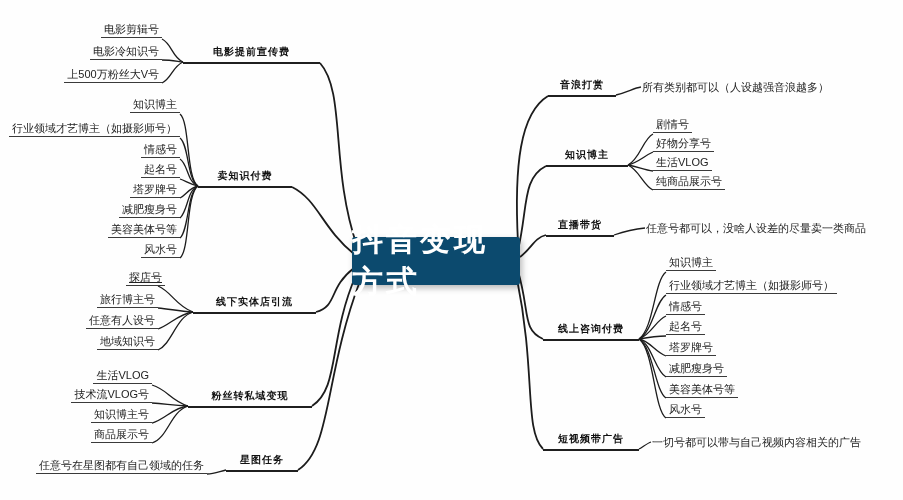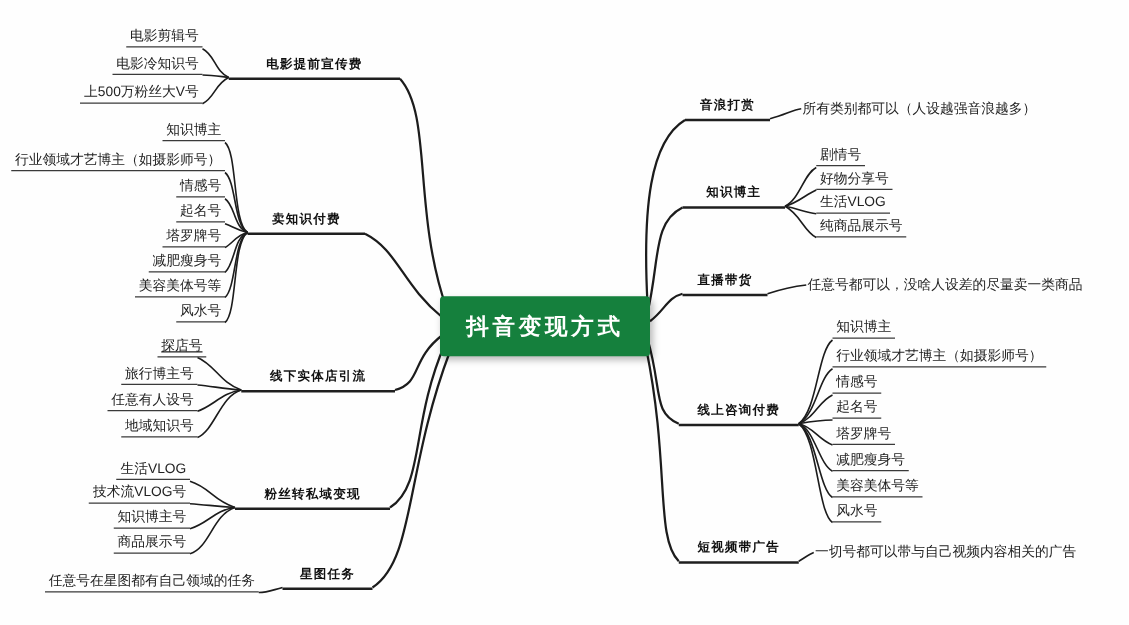--- a/index.html
+++ b/index.html
@@ -4,22 +4,22 @@
 <style>
   * { margin:0; padding:0; box-sizing:border-box; }
   html,body { background:#ffffff; font-family:"Liberation Sans","DejaVu Sans",sans-serif; }
   #stage { position:relative; width:903px; height:500px; background:#fefefef7; overflow:hidden; }
   svg.links { position:absolute; left:0; top:0; width:903px; height:500px; }
   svg.links path { fill:none; stroke:#1c1c1c; }
   svg.links path.main { stroke-width:1.8px; }
   svg.links path.sub  { stroke-width:1.3px; }
 
   .center-node {
-    position:absolute; background:#15803d; color:#ffffff;
-    font-size:18px; font-weight:700; letter-spacing:3px;
+    position:absolute; background:#0c4a6e; color:#ffffff;
+    font-size:31px; font-weight:700; letter-spacing:3px;
     display:flex; align-items:center; justify-content:center;
     border-radius:3px; box-shadow:2px 3px 6px rgba(0,0,0,.28);
   }
   .main-topic {
     position:absolute; font-size:10px; font-weight:700; line-height:20px;
     color:#111; text-align:center; border-bottom:2px solid #1f1f1f;
     white-space:nowrap; letter-spacing:1px;
   }
   .leaf {
     position:absolute; font-size:11px; line-height:15px; color:#222;

